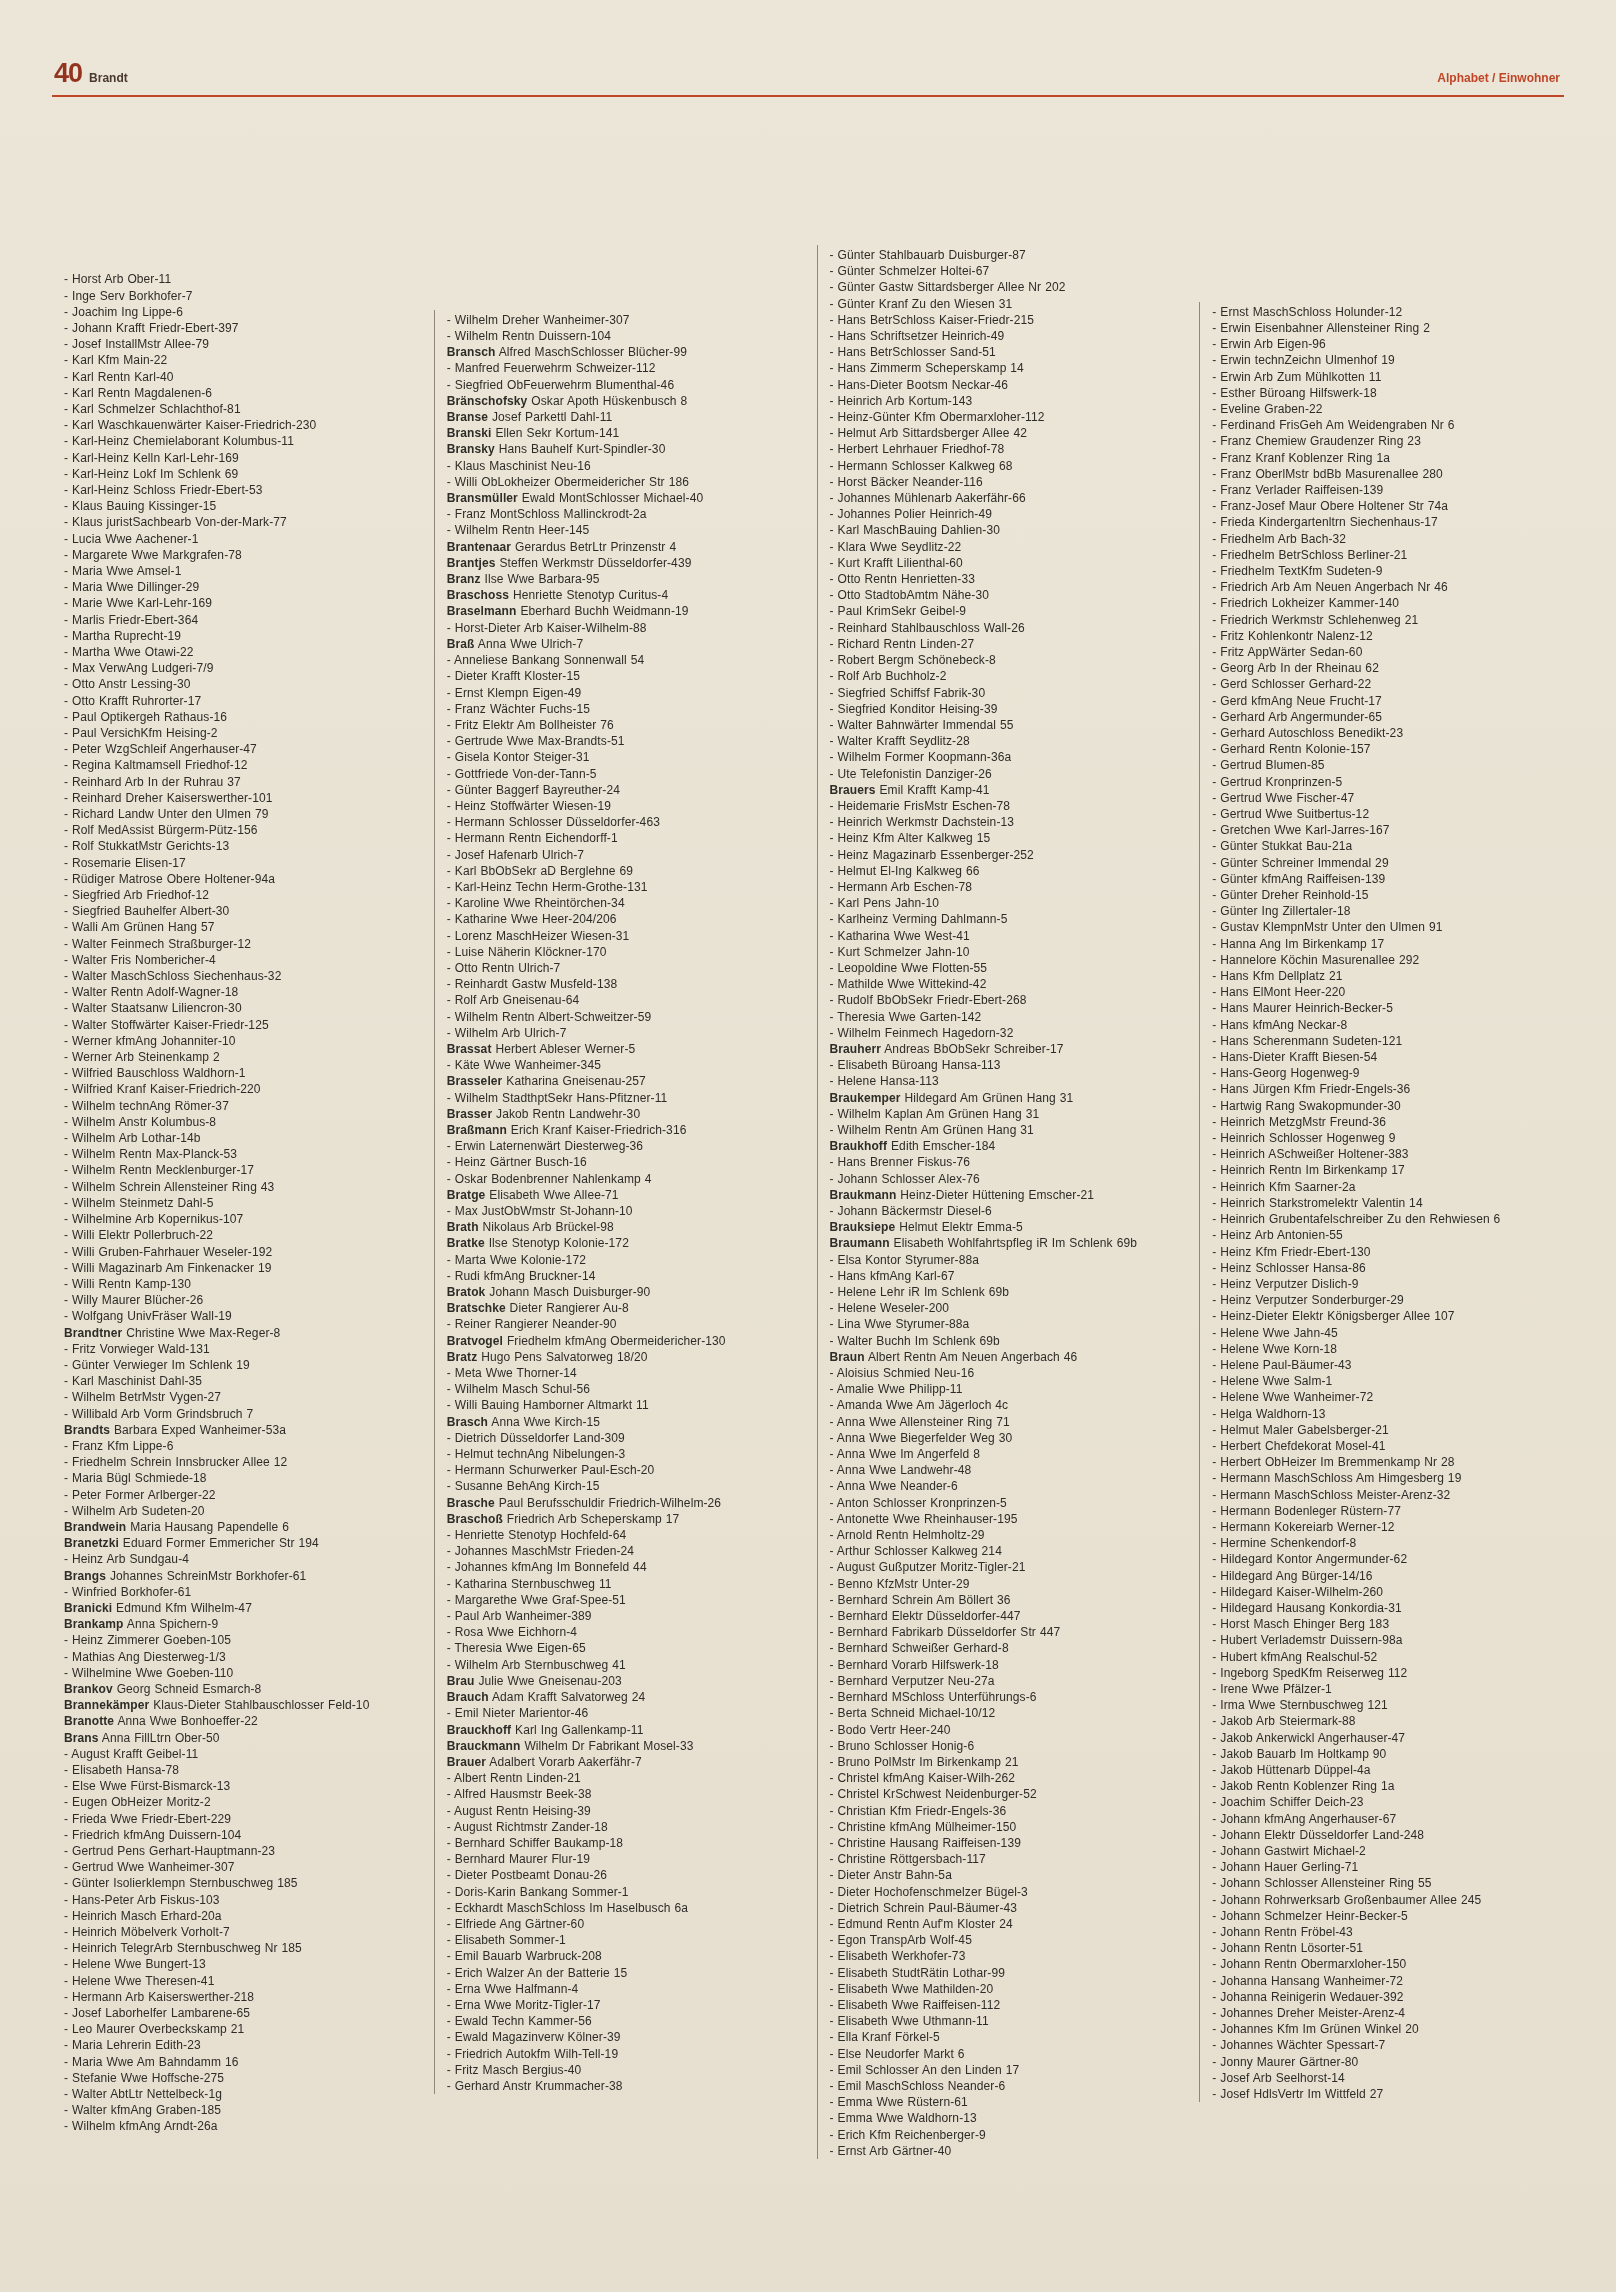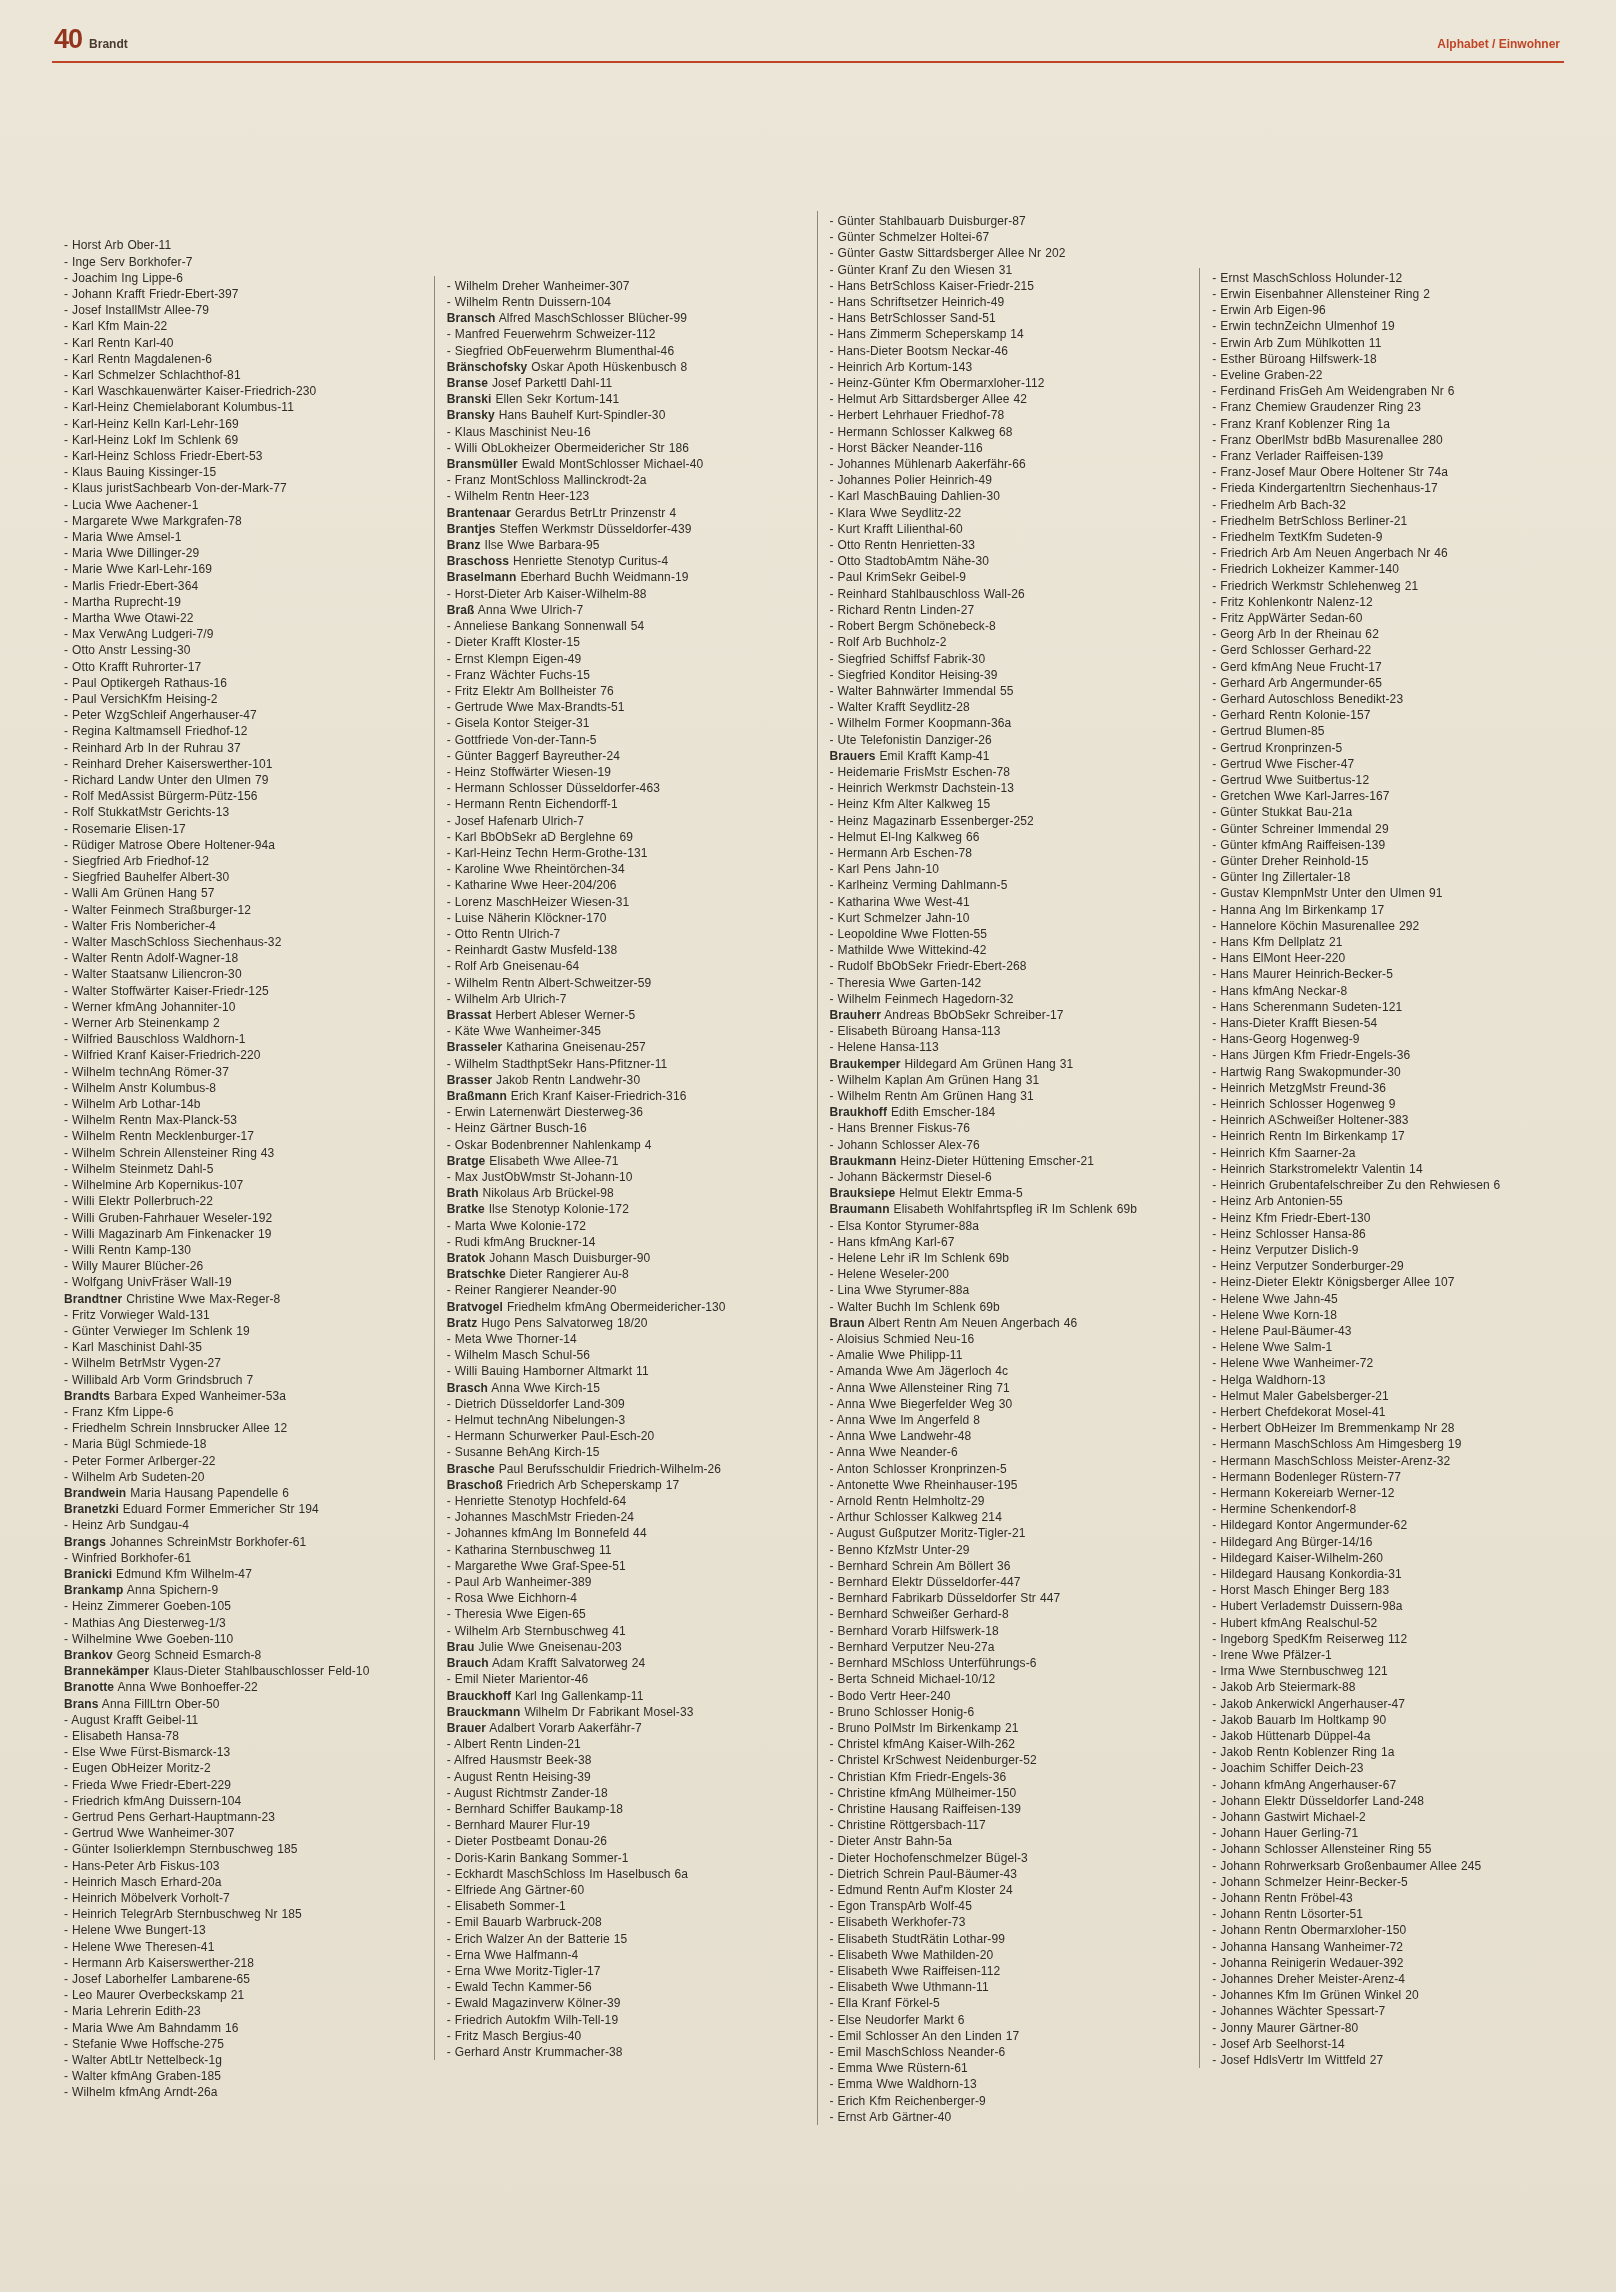--- a/index.html
+++ b/index.html
@@ -18,20 +18,21 @@
     padding: 24px 52px 18px 52px;
   }
   header {
     display: flex; justify-content: space-between; align-items: baseline;
     padding: 0 4px 4px 2px;
   }
   .h-left { display: flex; align-items: baseline; gap: 7px; }
   .pagenum {
     font-size: 27px; font-weight: bold; color: #93341f;
     letter-spacing: -1px;
+    margin-top: 34px;
   }
   .section {
     font-size: 12px; font-weight: bold; color: #4a3a2e;
   }
   .h-right {
     font-size: 12px; font-weight: bold; color: #bf4526;
   }
   .rule {
     height: 2px; background: #bf4526; margin: 2px 0 10px 0;
   }
@@ -198,21 +199,21 @@
         <p class="entry">- Manfred Feuerwehrm Schweizer-112</p>
         <p class="entry">- Siegfried ObFeuerwehrm Blumenthal-46</p>
         <p class="entry"><b>Bränschofsky</b> Oskar Apoth Hüskenbusch 8</p>
         <p class="entry"><b>Branse</b> Josef Parkettl Dahl-11</p>
         <p class="entry"><b>Branski</b> Ellen Sekr Kortum-141</p>
         <p class="entry"><b>Bransky</b> Hans Bauhelf Kurt-Spindler-30</p>
         <p class="entry">- Klaus Maschinist Neu-16</p>
         <p class="entry">- Willi ObLokheizer Obermeidericher Str 186</p>
         <p class="entry"><b>Bransmüller</b> Ewald MontSchlosser Michael-40</p>
         <p class="entry">- Franz MontSchloss Mallinckrodt-2a</p>
-        <p class="entry">- Wilhelm Rentn Heer-123</p>
+        <p class="entry">- Wilhelm Rentn Heer-145</p>
         <p class="entry"><b>Brantenaar</b> Gerardus BetrLtr Prinzenstr 4</p>
         <p class="entry"><b>Brantjes</b> Steffen Werkmstr Düsseldorfer-439</p>
         <p class="entry"><b>Branz</b> Ilse Wwe Barbara-95</p>
         <p class="entry"><b>Braschoss</b> Henriette Stenotyp Curitus-4</p>
         <p class="entry"><b>Braselmann</b> Eberhard Buchh Weidmann-19</p>
         <p class="entry">- Horst-Dieter Arb Kaiser-Wilhelm-88</p>
         <p class="entry"><b>Braß</b> Anna Wwe Ulrich-7</p>
         <p class="entry">- Anneliese Bankang Sonnenwall 54</p>
         <p class="entry">- Dieter Krafft Kloster-15</p>
         <p class="entry">- Ernst Klempn Eigen-49</p>

